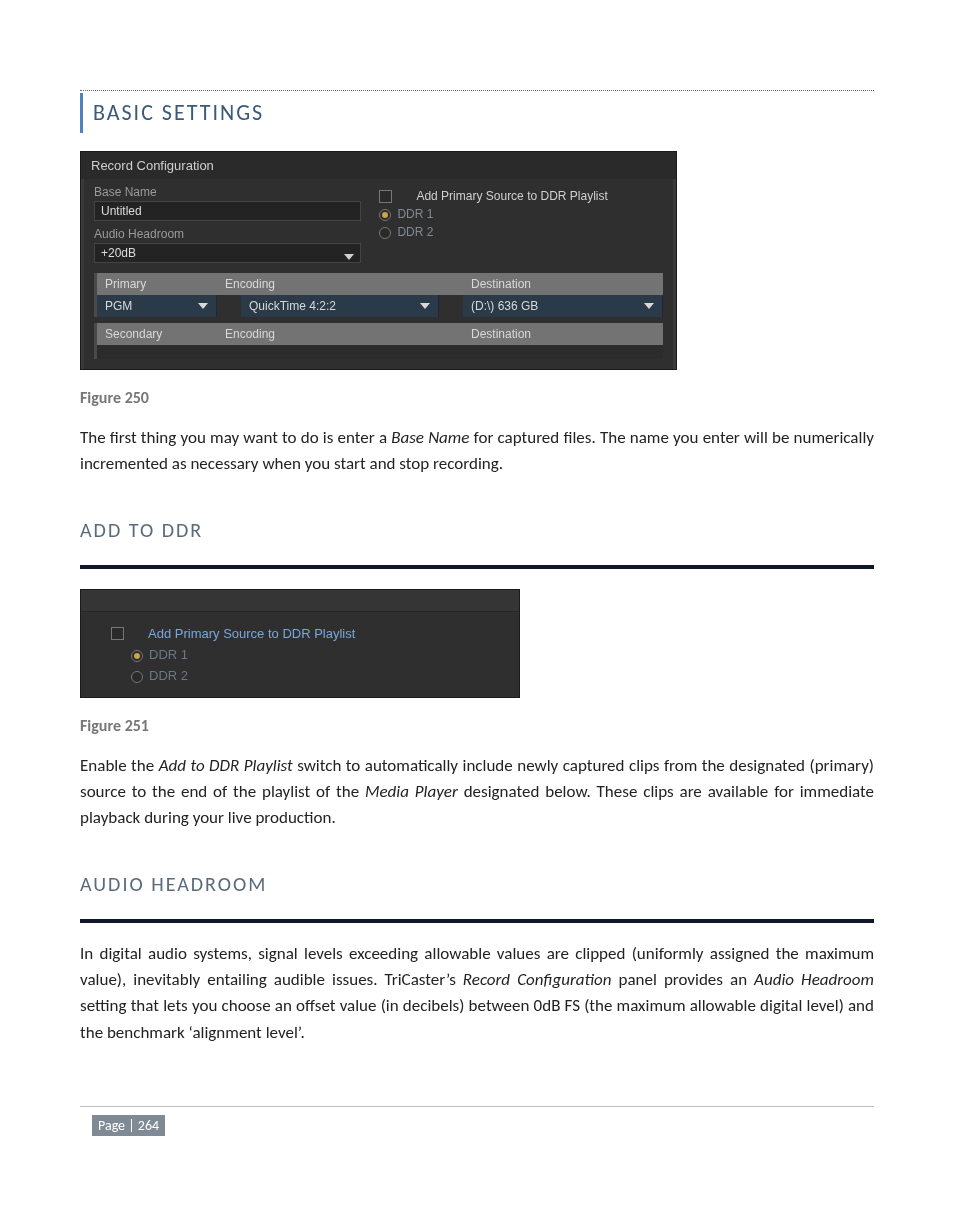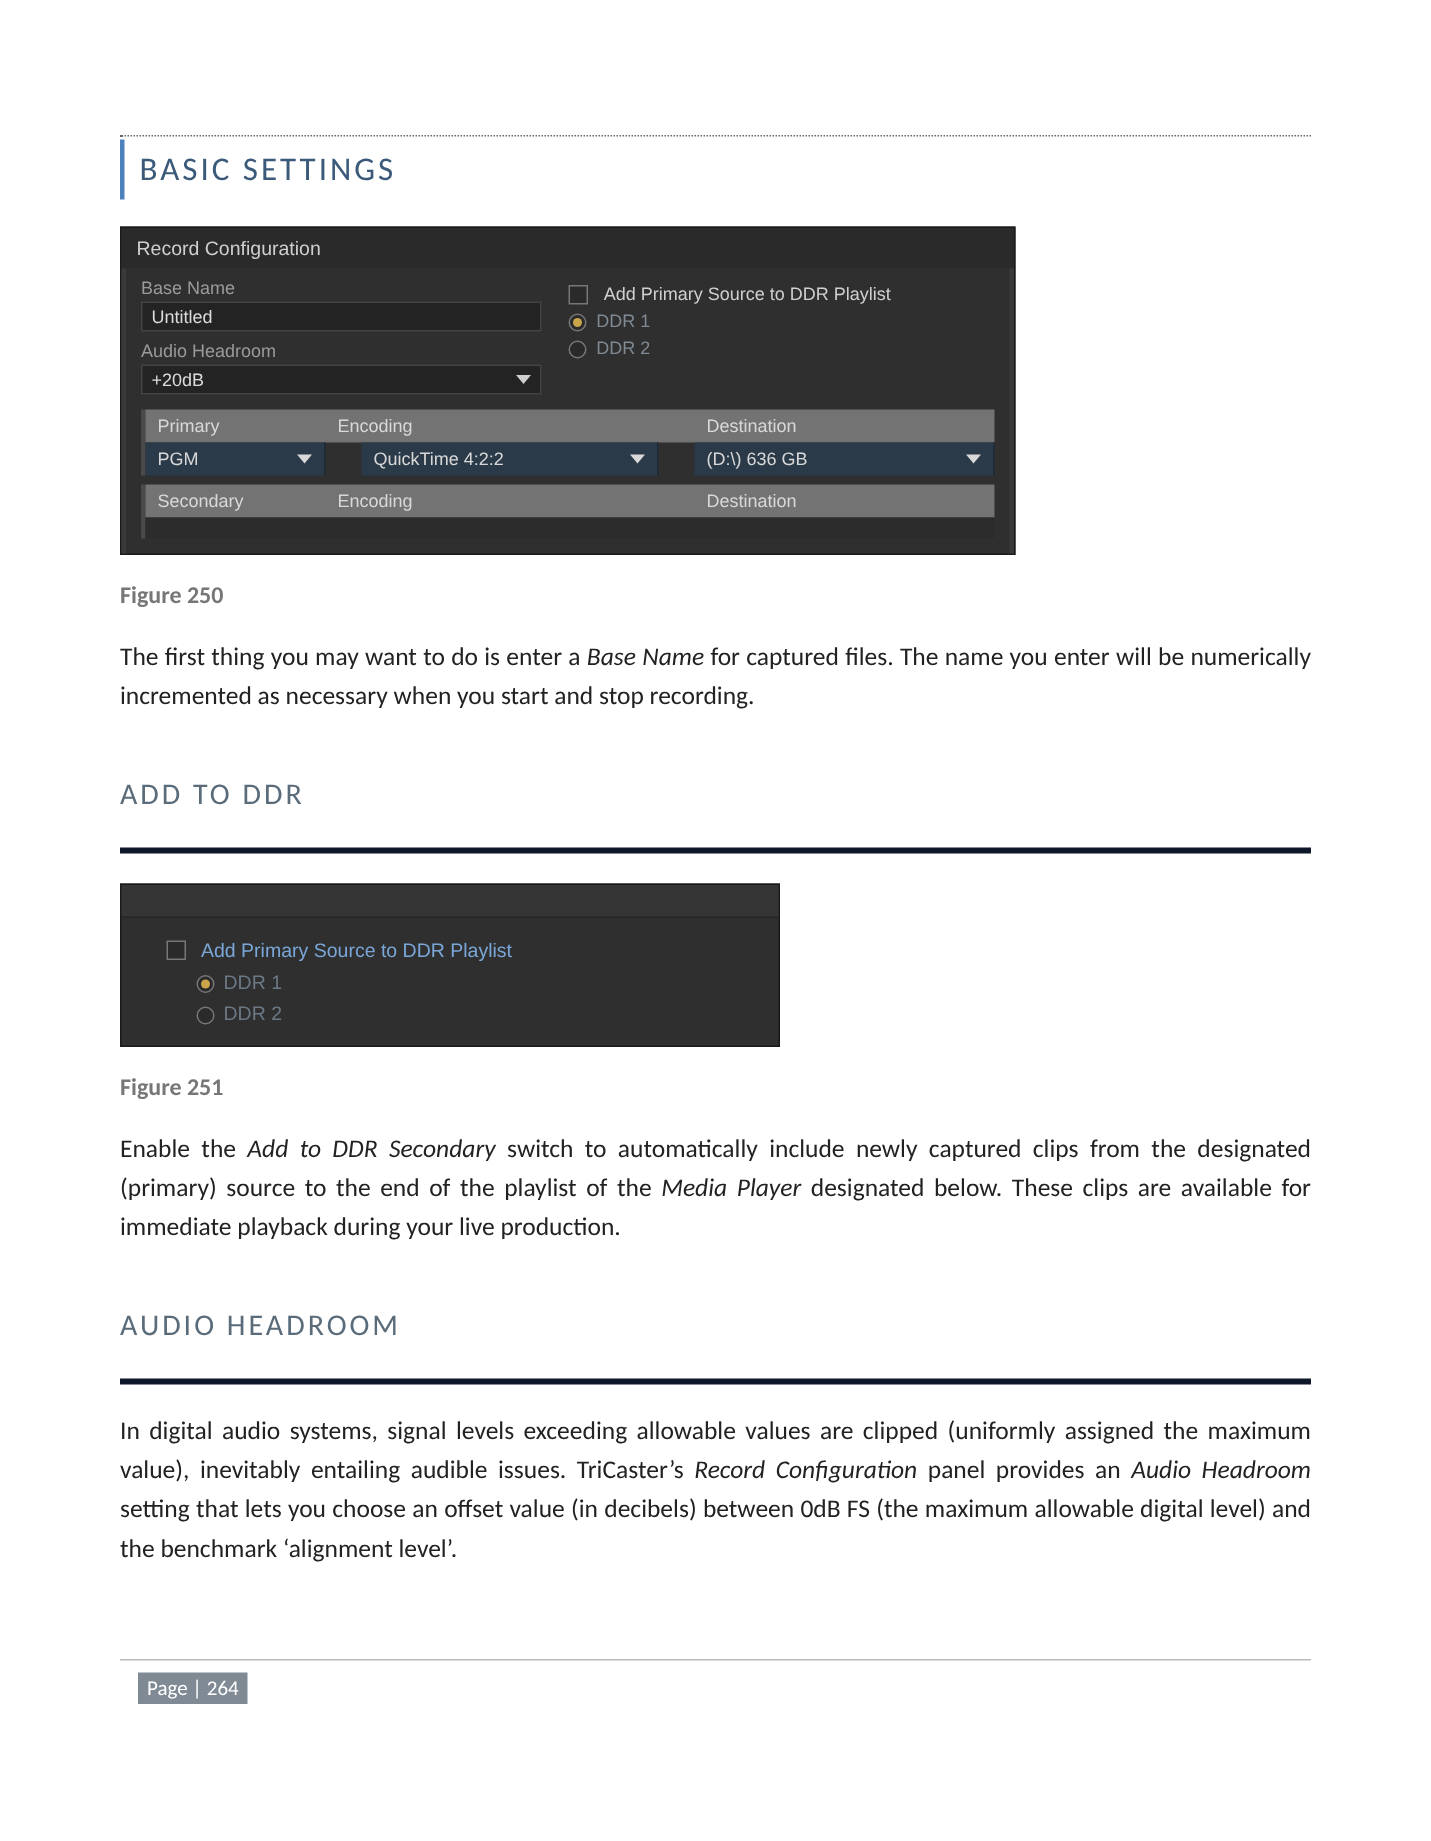--- a/index.html
+++ b/index.html
@@ -96,32 +96,32 @@
   .panel250 .mini-label {
     color: #9a9a9a;
     font-size: 12px;
     margin-bottom: 2px;
   }
   .panel250 .textfield, .panel250 .dropdown {
     background: #232323;
     border: 1px solid #444;
     padding: 2px 6px;
     display: flex;
-    align-items: center;
+    align-items: flex-end;
     justify-content: space-between;
     height: 20px;
   }
   .panel250 .textfield { justify-content:flex-start; color:#dcdcdc;}
   .tri-down {
     width: 0; height: 0;
     border-left: 5px solid transparent;
     border-right: 5px solid transparent;
     border-top: 6px solid #cfcfcf;
   }
-  .checkline { display:flex; align-items:center; gap:10px; }
+  .checkline { display:flex; align-items:center; gap:24px; }
   .cbox {
     width: 13px; height: 13px; border:1px solid #777; background:#2a2a2a;
     display:flex; align-items:center; justify-content:center;
   }
   .radioline { display:flex; align-items:flex-end; gap:6px; margin-top:4px; color:#7f8a94;}
   .radio {
     width:12px; height:12px; border-radius:50%; border:1px solid #777; background:#2a2a2a;
     display:flex; align-items:center; justify-content:center;
   }
   .radio.on::after { content:""; width:6px; height:6px; border-radius:50%; background:#caa54a; }
@@ -260,21 +260,21 @@
       <div class="radioline">
         <span class="radio"></span>
         <span>DDR 2</span>
       </div>
     </div>
   </div>
 
   <div class="fig-caption">Figure 251</div>
 
   <p class="body-text">
-    <span>Enable the </span><em>Add to DDR Secondary</em><span> switch to automatically include newly captured clips from the designated (primary) source to the end of the playlist of the </span><em>Media Player</em><span> designated below. These clips are available for immediate playback during your live production.</span>
+    <span>Enable the </span><em>Add to DDR Playlist</em><span> switch to automatically include newly captured clips from the designated (primary) source to the end of the playlist of the </span><em>Media Player</em><span> designated below. These clips are available for immediate playback during your live production.</span>
   </p>
 
   <div class="h2">AUDIO HEADROOM</div>
 
   <p class="body-text" style="margin-top:18px;">
     <span>In digital audio systems, signal levels exceeding allowable values are clipped (uniformly assigned the maximum value), inevitably entailing audible issues. TriCaster’s </span><em>Record Configuration</em><span> panel provides an </span><em>Audio Headroom</em><span> setting that lets you choose an offset value (in decibels) between 0dB FS (the maximum allowable digital level) and the benchmark ‘alignment level’.</span>
   </p>
 
   <div class="page-footer">
     <span class="page-num">Page | 264</span>

